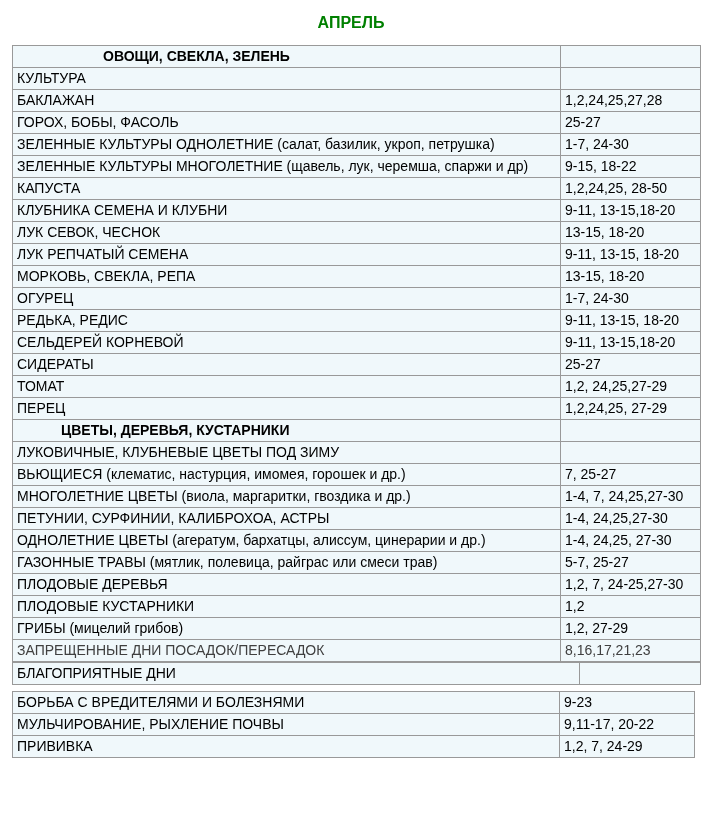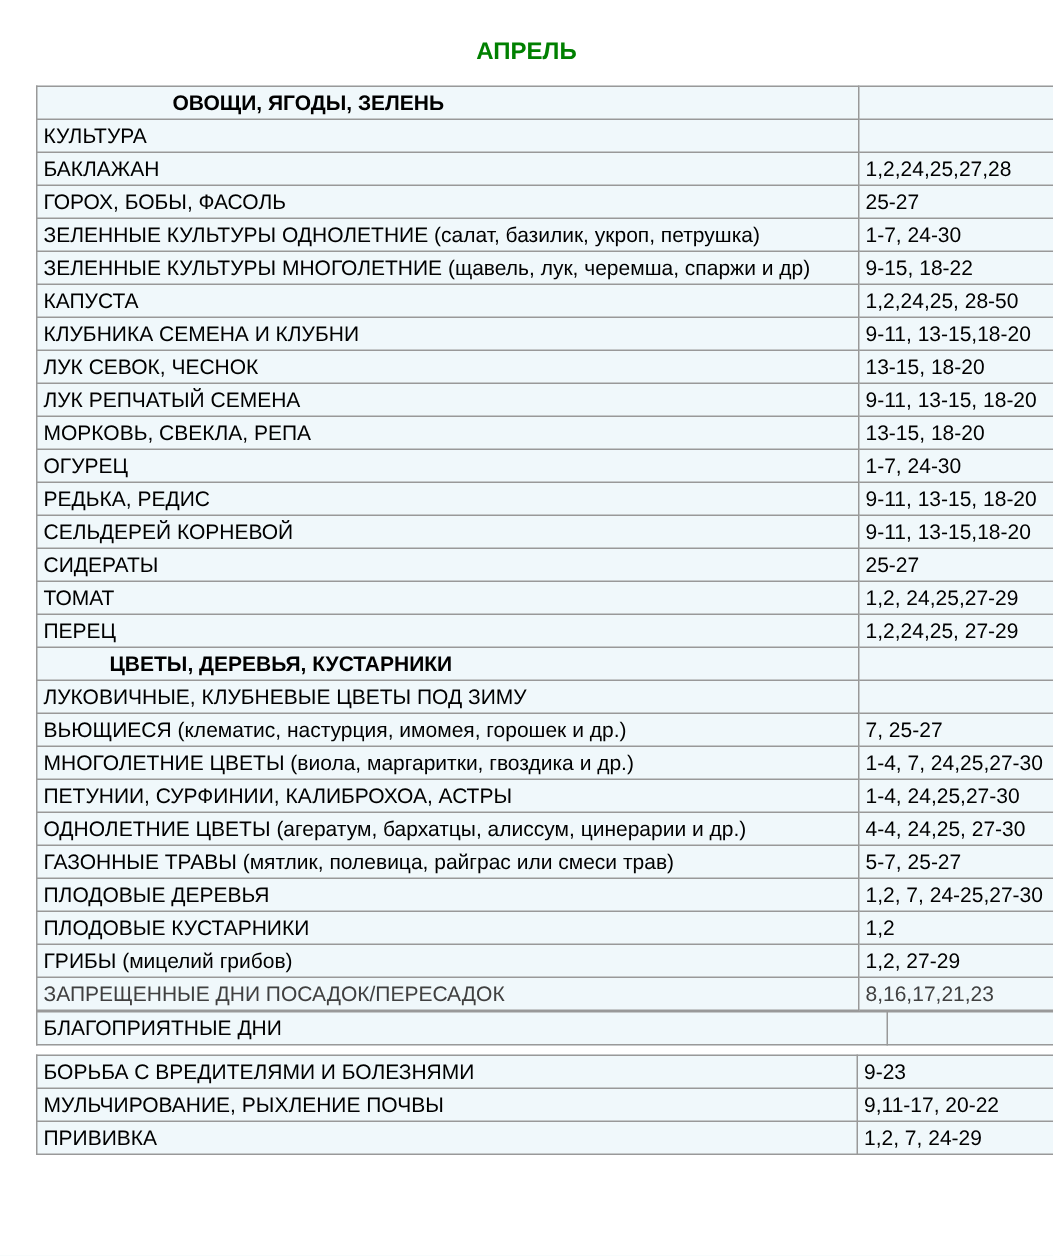--- a/index.html
+++ b/index.html
@@ -6,21 +6,21 @@
   body {
     margin: 0;
     background: #ffffff;
     color: #000000;
     font-family: "Liberation Sans", sans-serif;
     font-size: 14px;
   }
   .page {
     width: 702px;
     height: 837px;
-    padding: 24px;
+    padding: 12px;
     overflow: hidden;
   }
   .page-title {
     margin: 2px 0 13px 0;
     text-align: center;
     font-size: 16px;
     font-weight: bold;
     color: #008000;
   }
   table {
@@ -51,21 +51,21 @@
 
   <div class="page-title">АПРЕЛЬ</div>
 
   <table class="main-table">
     <colgroup>
         <col style="width:548px">
         <col style="width:140px">
       </colgroup>
     <tbody>
       <tr class="section-row sec-veg">
-        <td>ОВОЩИ, ЯГОДЫ, ЗЕЛЕНЬ</td>
+        <td>ОВОЩИ, СВЕКЛА, ЗЕЛЕНЬ</td>
         <td></td>
       </tr>
       <tr class="bold-row">
         <td>КУЛЬТУРА</td>
         <td></td>
       </tr>
       <tr>
         <td>БАКЛАЖАН</td>
         <td>1,2,24,25,27,28</td>
       </tr>
@@ -140,21 +140,21 @@
       <tr>
         <td>МНОГОЛЕТНИЕ ЦВЕТЫ (виола, маргаритки, гвоздика и др.)</td>
         <td>1-4, 7, 24,25,27-30</td>
       </tr>
       <tr>
         <td>ПЕТУНИИ, СУРФИНИИ, КАЛИБРОХОА, АСТРЫ</td>
         <td>1-4, 24,25,27-30</td>
       </tr>
       <tr>
         <td>ОДНОЛЕТНИЕ ЦВЕТЫ (агератум, бархатцы, алиссум, цинерарии и др.)</td>
-        <td>4-4, 24,25, 27-30</td>
+        <td>1-4, 24,25, 27-30</td>
       </tr>
       <tr>
         <td>ГАЗОННЫЕ ТРАВЫ (мятлик, полевица, райграс или смеси трав)</td>
         <td>5-7, 25-27</td>
       </tr>
       <tr>
         <td>ПЛОДОВЫЕ ДЕРЕВЬЯ</td>
         <td>1,2, 7, 24-25,27-30</td>
       </tr>
       <tr>

